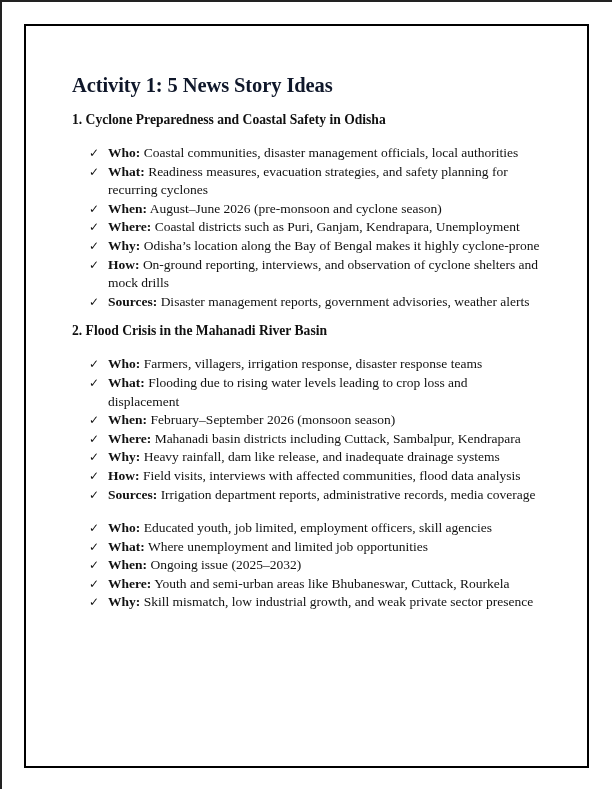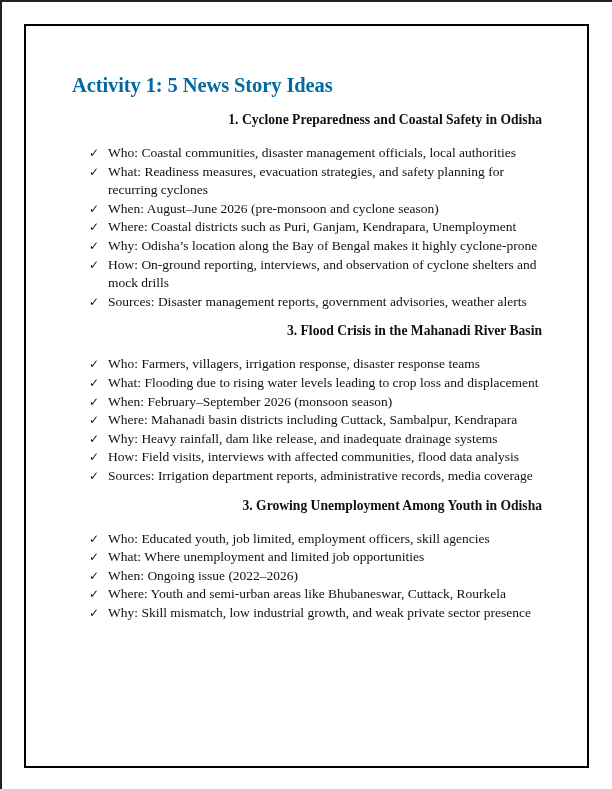--- a/index.html
+++ b/index.html
@@ -8,35 +8,35 @@
     font-family: "Liberation Serif", "DejaVu Serif", serif; color: #111111;
   }
   .outer-edge-top { position: absolute; left: 0; top: 0; width: 612px; height: 2px; background: #222; }
   .outer-edge-left { position: absolute; left: 0; top: 0; width: 2px; height: 789px; background: #222; }
   .page-frame {
     position: absolute; left: 24px; top: 24px; width: 561px; height: 740px;
     border: 2.5px solid #000; background: #fff;
   }
   .content { position: absolute; left: 72px; top: 72px; width: 470px; }
   .title {
-    font-size: 20.5px; font-weight: bold; color: #0369a1; margin: 0; line-height: 26px; letter-spacing: -0.1px;
+    font-size: 20.5px; font-weight: bold; color: #0f172a; margin: 0; line-height: 26px; letter-spacing: -0.1px;
   }
   .section-heading {
-    font-size: 13.6px; font-weight: bold; margin: 0; line-height: 18px; text-align: right;
+    font-size: 13.6px; font-weight: bold; margin: 0; line-height: 18px;
   }
   .s1-heading { margin-top: 13px; }
   .list { list-style: none; margin: 0; padding: 0; }
   .list-first { margin-top: 15px; }
   .item {
     position: relative; padding-left: 36px; font-size: 13.5px; line-height: 18.6px;
   }
   .check {
     position: absolute; left: 17px; top: 0; font-family: "DejaVu Sans", sans-serif; font-size: 12px; line-height: 18.6px;
   }
-  .label { font-weight: normal; }
+  .label { font-weight: bold; }
   .section-gap { margin-top: 11px; }
 </style>
 </head>
 <body>
 
 <div class="outer-edge-top"></div>
 <div class="outer-edge-left"></div>
 
 <div class="page-frame"></div>
 
@@ -50,35 +50,34 @@
       <li class="item"><span class="check">✓</span><span class="label">What:</span> <span>Readiness measures, evacuation strategies, and safety planning for recurring cyclones</span></li>
       <li class="item"><span class="check">✓</span><span class="label">When:</span> <span>August–June 2026 (pre-monsoon and cyclone season)</span></li>
       <li class="item"><span class="check">✓</span><span class="label">Where:</span> <span>Coastal districts such as Puri, Ganjam, Kendrapara, Unemployment</span></li>
       <li class="item"><span class="check">✓</span><span class="label">Why:</span> <span>Odisha’s location along the Bay of Bengal makes it highly cyclone-prone</span></li>
       <li class="item"><span class="check">✓</span><span class="label">How:</span> <span>On-ground reporting, interviews, and observation of cyclone shelters and mock drills</span></li>
       <li class="item"><span class="check">✓</span><span class="label">Sources:</span> <span>Disaster management reports, government advisories, weather alerts</span></li>
     </ul>
   </div>
 
   <div class="section-gap">
-    <h2 class="section-heading">3. Flood Crisis in the Mahanadi River Basin</h2>
+    <h2 class="section-heading">2. Flood Crisis in the Mahanadi River Basin</h2>
     <ul class="list list-first">
       <li class="item"><span class="check">✓</span><span class="label">Who:</span> <span>Farmers, villagers, irrigation response, disaster response teams</span></li>
       <li class="item"><span class="check">✓</span><span class="label">What:</span> <span>Flooding due to rising water levels leading to crop loss and displacement</span></li>
       <li class="item"><span class="check">✓</span><span class="label">When:</span> <span>February–September 2026 (monsoon season)</span></li>
       <li class="item"><span class="check">✓</span><span class="label">Where:</span> <span>Mahanadi basin districts including Cuttack, Sambalpur, Kendrapara</span></li>
       <li class="item"><span class="check">✓</span><span class="label">Why:</span> <span>Heavy rainfall, dam like release, and inadequate drainage systems</span></li>
       <li class="item"><span class="check">✓</span><span class="label">How:</span> <span>Field visits, interviews with affected communities, flood data analysis</span></li>
       <li class="item"><span class="check">✓</span><span class="label">Sources:</span> <span>Irrigation department reports, administrative records, media coverage</span></li>
     </ul>
   </div>
 
   <div class="section-gap">
-    <h2 class="section-heading">3. Growing Unemployment Among Youth in Odisha</h2>
     <ul class="list list-first">
       <li class="item"><span class="check">✓</span><span class="label">Who:</span> <span>Educated youth, job limited, employment officers, skill agencies</span></li>
       <li class="item"><span class="check">✓</span><span class="label">What:</span> <span>Where unemployment and limited job opportunities</span></li>
-      <li class="item"><span class="check">✓</span><span class="label">When:</span> <span>Ongoing issue (2022–2026)</span></li>
+      <li class="item"><span class="check">✓</span><span class="label">When:</span> <span>Ongoing issue (2025–2032)</span></li>
       <li class="item"><span class="check">✓</span><span class="label">Where:</span> <span>Youth and semi-urban areas like Bhubaneswar, Cuttack, Rourkela</span></li>
       <li class="item"><span class="check">✓</span><span class="label">Why:</span> <span>Skill mismatch, low industrial growth, and weak private sector presence</span></li>
     </ul>
   </div>
 </div>
 
 </body></html>

